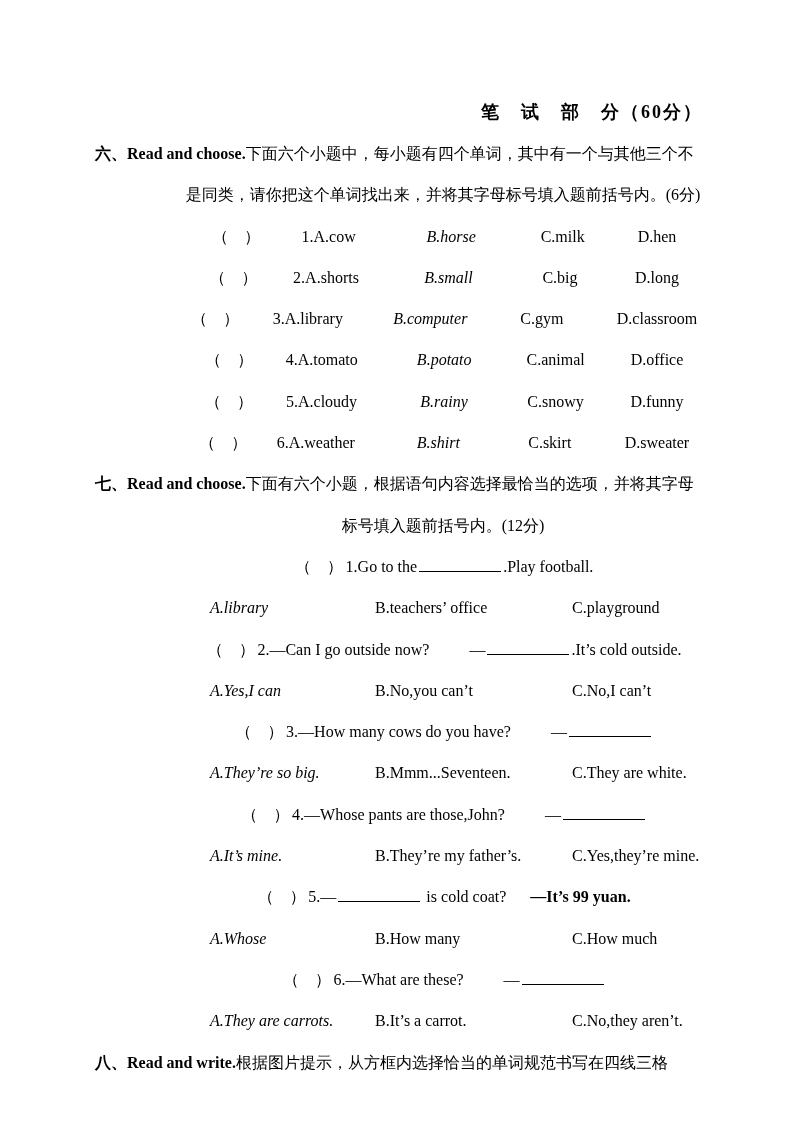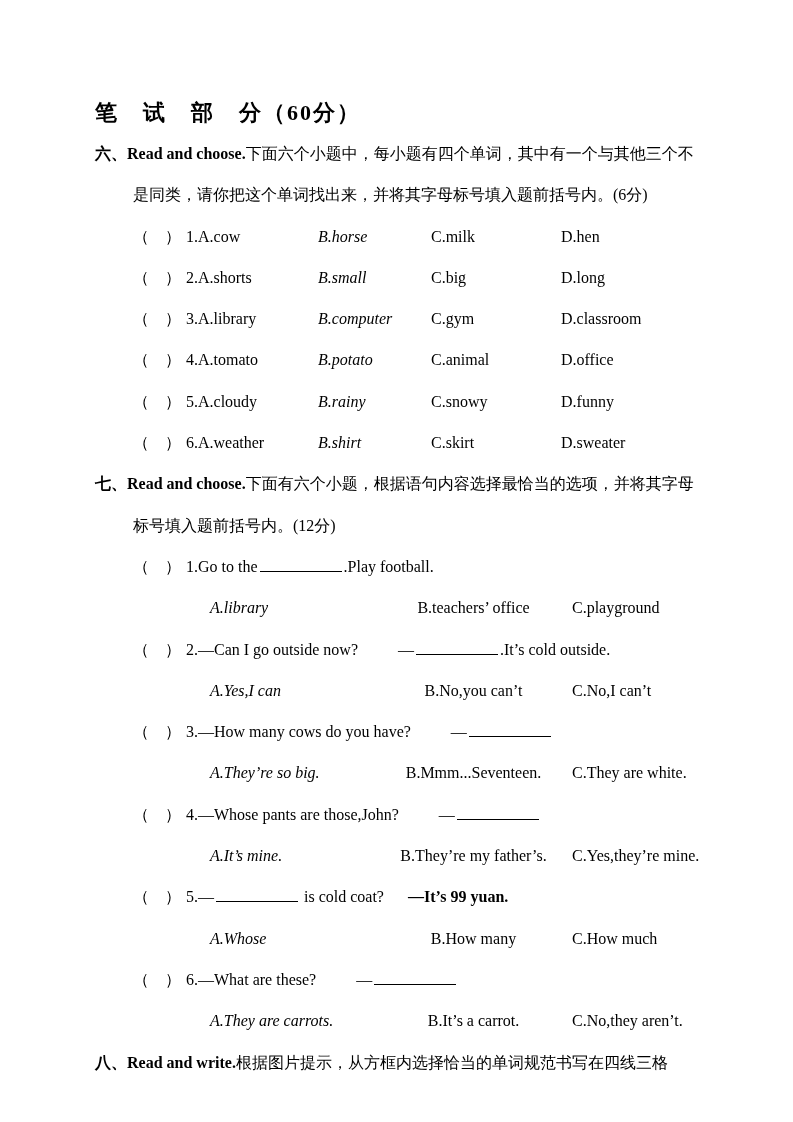--- a/index.html
+++ b/index.html
@@ -12,36 +12,36 @@
     background: #ffffff;
     color: #000000;
     font-family: "Liberation Serif", "DejaVu Serif", serif;
     font-size: 16px;
     padding: 92px 40px 20px 95px;
     overflow: hidden;
   }
   .line { height: 41.3px; line-height: 41.3px; white-space: nowrap; }
   .title {
     height: 41px; line-height: 41px;
-    text-align: left;
-    font-size: 22px;
+    text-align: right;
+    font-size: 18px;
     font-weight: bold;
     letter-spacing: 2px;
     margin-right: 50px;
   }
   .b { font-weight: bold; }
-  .indent2 { padding-left: 38px; }
+  .indent2 { padding-left: 38px; text-align: center; }
   .opts { padding-left: 115px; }
   .bracket { display: inline-block; width: 53px; }
   .c1 { display: inline-block; width: 132px; }
   .c2 { display: inline-block; width: 113px; font-style: italic; }
   .c3 { display: inline-block; width: 110px; }
   .c4 { display: inline-block; margin-left: 20px; }
   .oa { display: inline-block; width: 165px; font-style: italic; }
-  .ob { display: inline-block; width: 197px; text-align: center; }
+  .ob { display: inline-block; width: 197px; }
   .oc { display: inline-block; }
   .blank {
     display: inline-block;
     width: 82px;
     height: 14px;
     border-bottom: 1px solid #000;
     margin: 0 2px;
   }
   .gap { margin-left: 40px; }
   .gap-sm { margin-left: 24px; font-weight: bold; }

